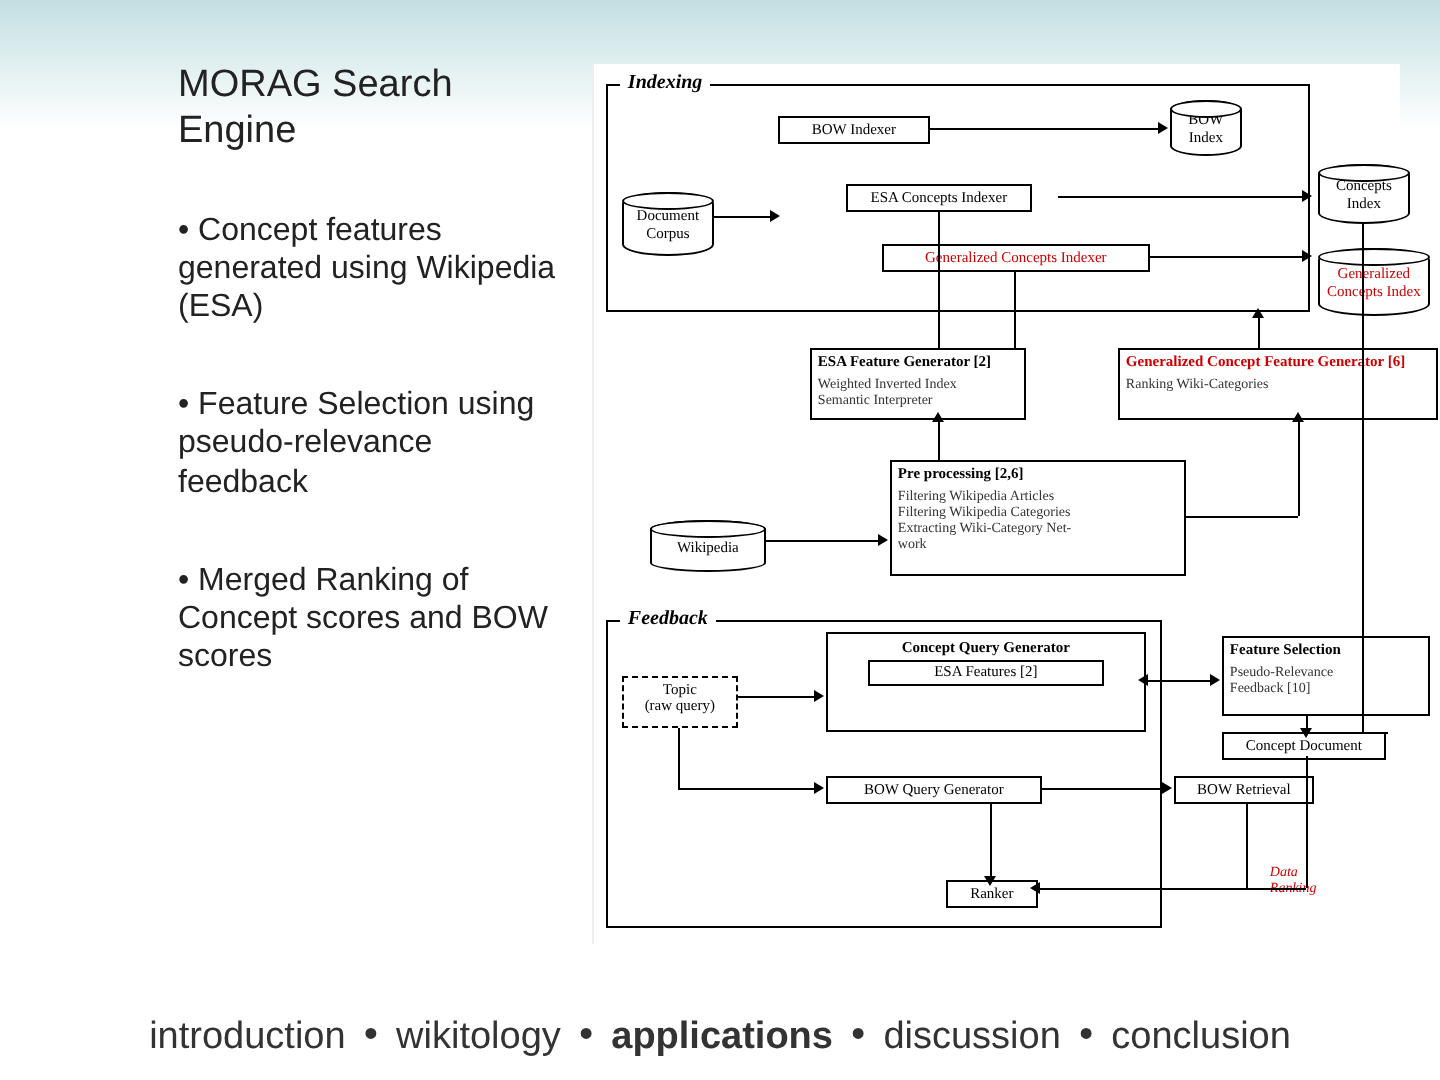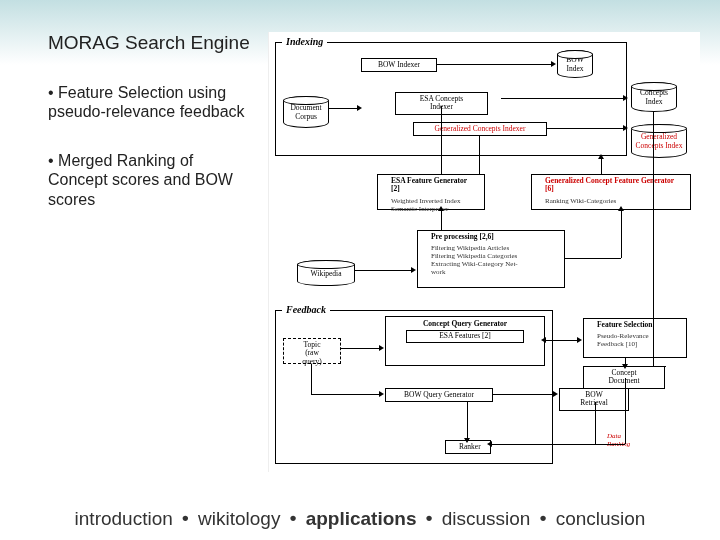--- a/index.html
+++ b/index.html
@@ -4,40 +4,40 @@
 <style>
   * { margin: 0; padding: 0; box-sizing: border-box; }
   body {
     width: 720px;
     height: 540px;
     font-family: Arial, Helvetica, sans-serif;
     background: linear-gradient(#c3dfe2 0%, #ffffff 12%, #ffffff 100%);
     position: relative;
     overflow: hidden;
   }
-  .content { display: flex; padding: 32px 20px 0 48px; }
+  .content { display: flex; padding: 32px 20px 0 48px; margin-left: 41px; }
   .left { width: 220px; padding-right: 18px; }
   .title { font-size: 19px; color: #222; line-height: 1.2; margin-bottom: 28px; }
   .bullet { font-size: 16px; color: #222; line-height: 1.2; margin-bottom: 30px; }
   .bullet::before { content: "• "; }
   .diagram {
     width: 432px; height: 440px; background: #fff; position: relative;
     font-size: 8px; border-left: 1px solid #eee;
   }
   .section {
     position: absolute; border: 1px solid #000; background: #fff;
   }
   .section-label {
     position: absolute; background: #fff; padding: 0 4px;
     font-size: 10px; font-style: italic; font-weight: bold; font-family: Georgia, serif;
     top: -7px; left: 6px;
   }
   .box {
     position: absolute; border: 1px solid #000; background: #fff;
-    font-size: 7.5px; padding: 2px 13px; line-height: 1.1;
+    font-size: 7.5px; padding: 2px 3px; line-height: 1.1;
     font-family: Georgia, serif; text-align: center;
   }
   .box.red { color: #c00; }
   .box.dashed { border-style: dashed; }
   .cyl {
     position: absolute; border: 1px solid #000; border-radius: 50%/18%;
     background: #fff; font-size: 7.5px; text-align: center;
     font-family: Georgia, serif; display: flex; align-items: center; justify-content: center;
   }
   .cyl::before {
@@ -61,20 +61,21 @@
   }
   .footer .sep { margin: 0 4px; font-weight: bold; position: relative; top: -1px; }
   .footer .em { font-weight: bold; }
 </style>
 </head>
 <body>
 
 <div class="content">
   <div class="left">
     <div class="title">MORAG Search Engine</div>
+    <div class="bullet">Concept features generated using Wikipedia (ESA)</div>
     <div class="bullet">Feature Selection using pseudo-relevance feedback</div>
     <div class="bullet">Merged Ranking of Concept scores and BOW scores</div>
   </div>
 
   <div class="diagram">
 
     <div class="section" style="left:6px; top:10px; width:352px; height:114px;">
       <div class="section-label">Indexing</div>
     </div>
 

